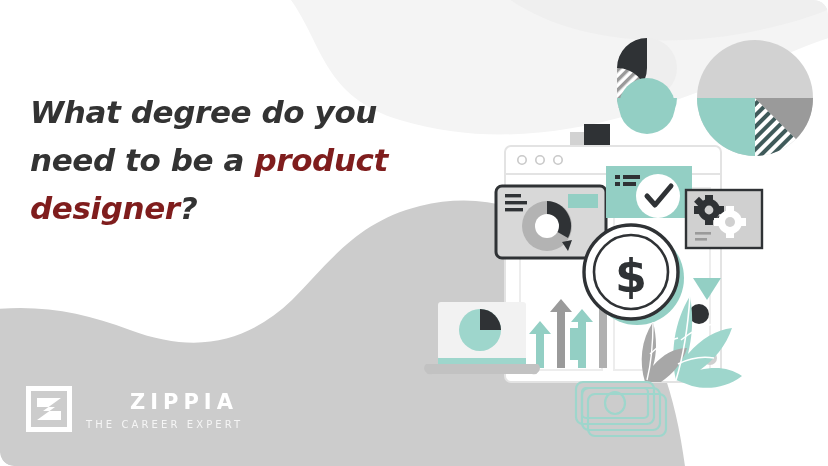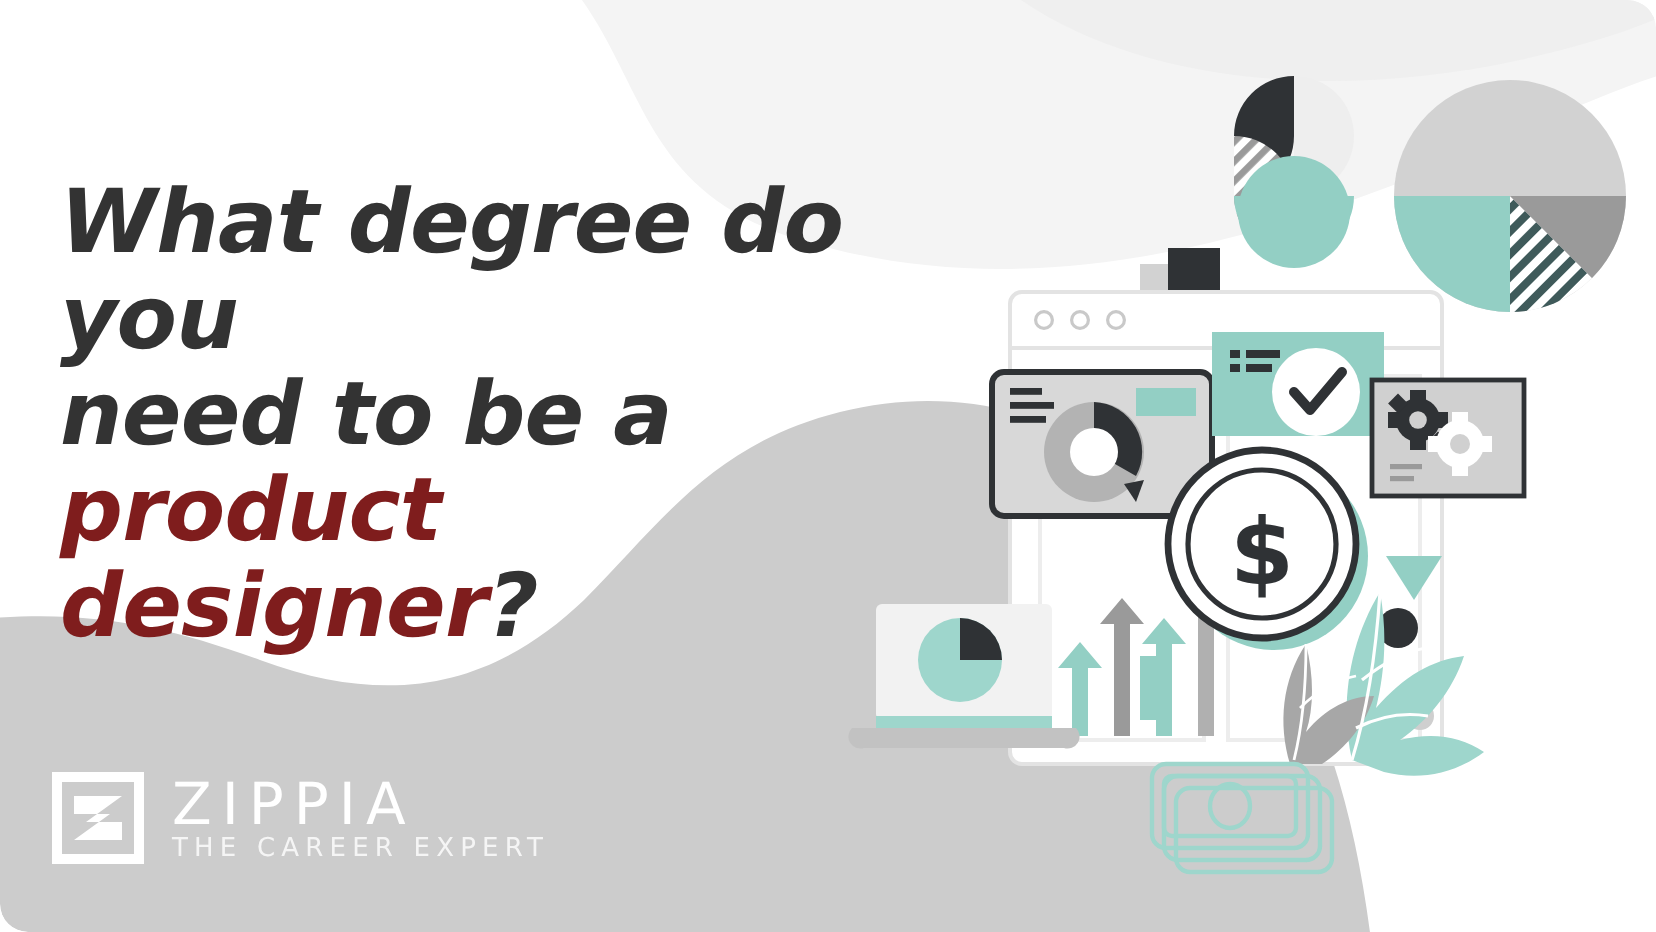--- a/index.html
+++ b/index.html
@@ -23,21 +23,21 @@
 
   
   #headline{
     position:absolute;
     left:30px;
     top:88px;
     width:400px;
     font-family:"DejaVu Sans", sans-serif;
     font-style:italic;
     font-weight:bold;
-    font-size:44px;
+    font-size:31px;
     line-height:48px;
     letter-spacing:-0.4px;
     color:#333333;
     z-index:6;
   }
   #headline .accent{color:#7f1d1d;}
   #headline .q{color:#333333;}
 
   
   #logo{
@@ -45,29 +45,30 @@
     left:26px;
     top:386px;
     display:flex;
     align-items:center;
     z-index:7;
   }
   #logo .mark{width:46px;height:46px;flex:0 0 auto;}
   #logo .wordwrap{margin-left:14px;display:flex;flex-direction:column;justify-content:center;}
   #logo .word{
     font-family:"DejaVu Sans", sans-serif;
-    font-weight:normal;
-    font-size:29px;
+    font-weight:bold;
+    font-size:21px;
     letter-spacing:5px;
     color:#ffffff;
     line-height:30px;
+    margin-left:44px;
   }
   #logo .tag{
     font-family:"DejaVu Sans", sans-serif;
-    font-size:13px;
+    font-size:10px;
     letter-spacing:3.1px;
     color:#ffffff;
     opacity:.82;
     line-height:12px;
     margin-top:2px;
   }
 
   
   #illustration{
     position:absolute;

